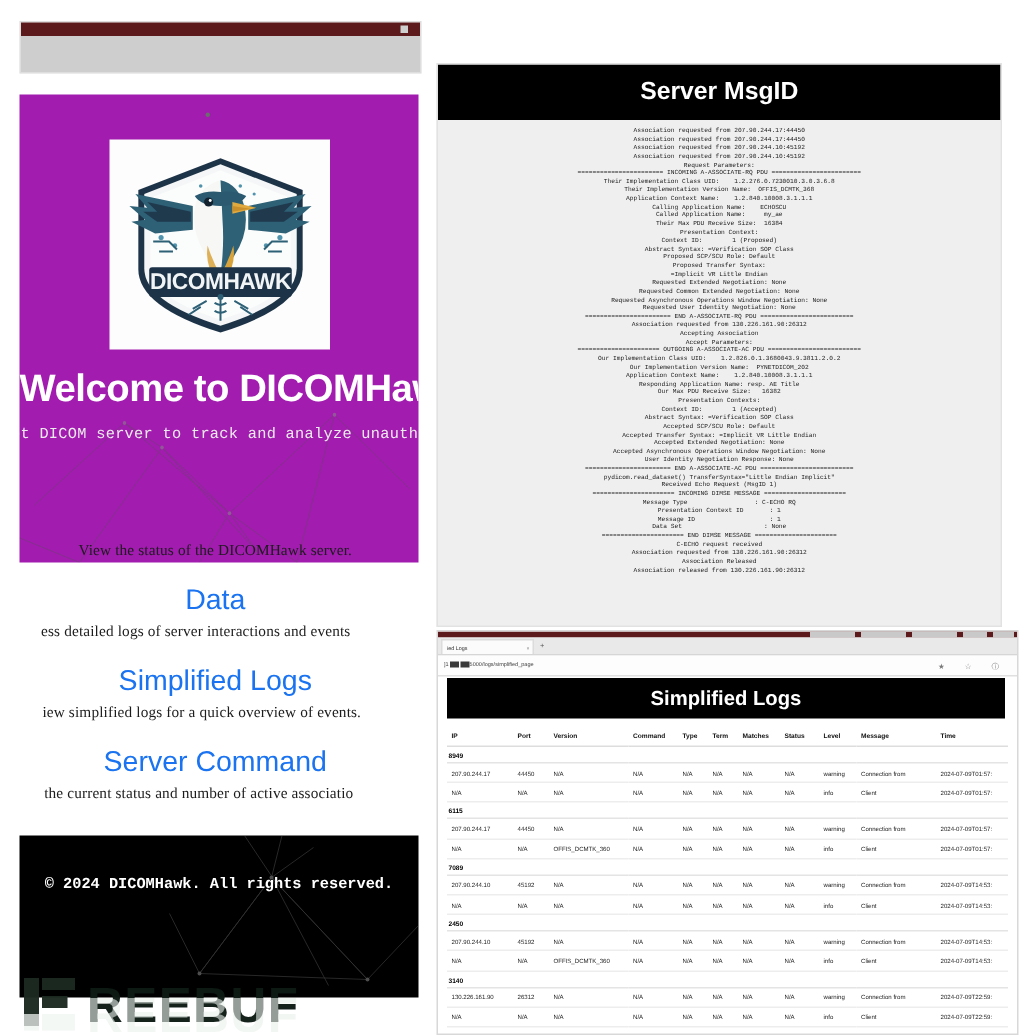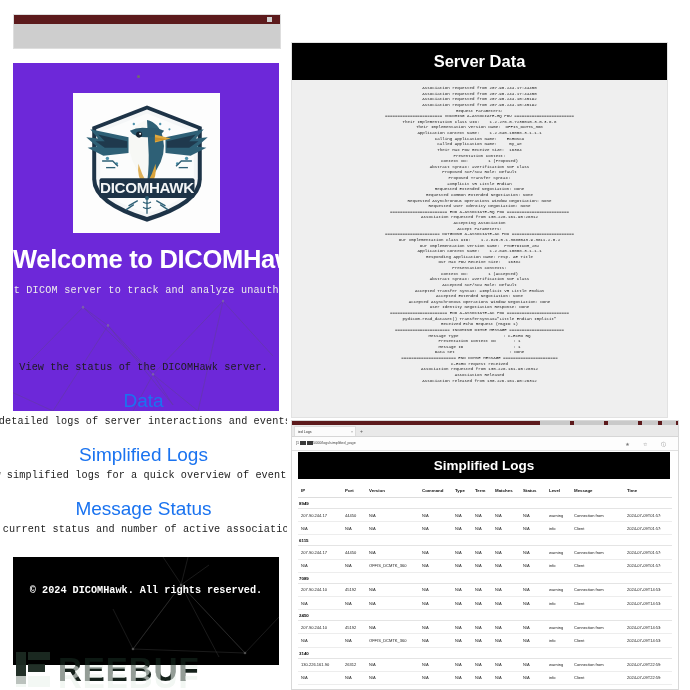--- a/index.html
+++ b/index.html
@@ -12,21 +12,21 @@
   .screen{position:relative;width:690px;height:690px;background:#fff;}
 
   
   .left-col{position:absolute;left:0;top:0;width:287px;height:690px;background:#ffffff;overflow:hidden;}
 
   .lbrowser{position:absolute;left:13px;top:14px;width:266px;height:33px;background:#f3f3f3;border:1px solid #dedede;}
   .lbrowser-bar{position:absolute;left:0;top:0;width:266px;height:9px;background:#5c1a1c;border-bottom:1px solid #e8d8d8;}
   .lbrowser-dot{position:absolute;right:8px;top:2px;width:5px;height:5px;background:#cfcfcf;}
   .lbrowser-body{position:absolute;left:0;top:9px;width:266px;height:24px;background:#cecece;}
 
-  .hero{position:absolute;left:13px;top:63px;width:266px;height:348px;background:#6d28d9;overflow:hidden;}
+  .hero{position:absolute;left:13px;top:63px;width:266px;height:312px;background:#a21caf;overflow:hidden;}
   .hero-net{position:absolute;left:0;top:0;width:100%;height:100%;opacity:.55;}
   .hero-dot{position:absolute;left:124px;top:12px;width:3px;height:3px;background:#6d6d6d;border-radius:50%;}
 
   .logo-box{position:absolute;left:60px;top:30px;width:147px;height:140px;background:#fdfdfd;display:flex;align-items:center;justify-content:center;}
   .logo-svg{width:132px;height:126px;display:block;}
 
   .hero-title{
     position:absolute;left:0;top:182px;width:266px;text-align:center;
     color:#ffffff;font-weight:bold;font-size:25.5px;letter-spacing:-0.3px;
     font-family:"Liberation Sans",sans-serif;white-space:nowrap;
@@ -38,21 +38,21 @@
   }
 
   .navlist{position:absolute;left:0;top:358px;width:287px;}
   .nav-item{margin-bottom:17px;text-align:center;}
   .nav-link{
     display:block;color:#1a73f0;font-size:19px;font-weight:400;
     font-family:"Liberation Sans",sans-serif;line-height:22px;cursor:pointer;
   }
   .nav-desc{
     display:block;color:#1c1c1c;font-size:10.2px;margin-top:4px;white-space:nowrap;
-    font-family:Liberation Mono, monospace;letter-spacing:.1px;
+    font-family:Liberation Serif, serif;letter-spacing:.1px;
   }
   .nav-desc.clip-l{margin-left:-26px;}
   .nav-desc.clip-l2{margin-left:-18px;}
   .nav-desc.clip-l3{margin-left:-22px;}
 
   .footer{position:absolute;left:13px;top:557px;width:266px;height:108px;background:#000;overflow:hidden;}
   .footer-net{position:absolute;left:0;top:0;width:100%;height:100%;opacity:.5;}
   .footer-text{
     position:absolute;left:0;top:28px;width:266px;text-align:center;
     color:#fff;font-size:10.2px;font-family:"Liberation Mono",monospace;
@@ -211,21 +211,21 @@
       </div>
       <div class="nav-item">
         <span class="nav-link">Data</span>
         <span class="nav-desc clip-l">ess detailed logs of server interactions and events</span>
       </div>
       <div class="nav-item">
         <span class="nav-link">Simplified Logs</span>
         <span class="nav-desc clip-l2">iew simplified logs for a quick overview of events.</span>
       </div>
       <div class="nav-item">
-        <span class="nav-link">Message Status</span>
+        <span class="nav-link">Server Command</span>
         <span class="nav-desc clip-l3">the current status and number of active associatio</span>
       </div>
     </div>
 
     <div class="footer">
       <svg class="footer-net" viewBox="0 0 266 108" preserveAspectRatio="none">
         <g stroke="#6a6a6a" stroke-width="0.5" fill="none">
           <path d="M150 0 L170 30 M175 0 L168 28"></path>
           <path d="M196 8 L168 28 L232 96 M168 28 L120 92 M168 28 L206 100"></path>
           <path d="M120 92 L168 28 L232 96 L120 92"></path>
@@ -252,21 +252,21 @@
         <rect x="14" y="28" width="22" height="11"></rect>
       </g>
       <text x="44" y="40" fill="#e8f0ea" opacity="0.6" font-family="Liberation Sans, sans-serif" font-size="33" font-weight="bold" letter-spacing="1">REEBUF</text>
     </svg>
   </div>
 
   <div class="right-col">
 
     <div class="sl-panel">
       <div class="sl-head">
-        <span class="sl-head-t">Server Data</span>
+        <span class="sl-head-t">Server MsgID</span>
       </div>
       <div class="sl-body">
         <pre class="sl-pre">Association requested from 207.90.244.17:44450
 Association requested from 207.90.244.17:44450
 Association requested from 207.90.244.10:45192
 Association requested from 207.90.244.10:45192
 Request Parameters:
 ======================= INCOMING A-ASSOCIATE-RQ PDU ========================
 Their Implementation Class UID:    1.2.276.0.7230010.3.0.3.6.8
 Their Implementation Version Name:  OFFIS_DCMTK_368

